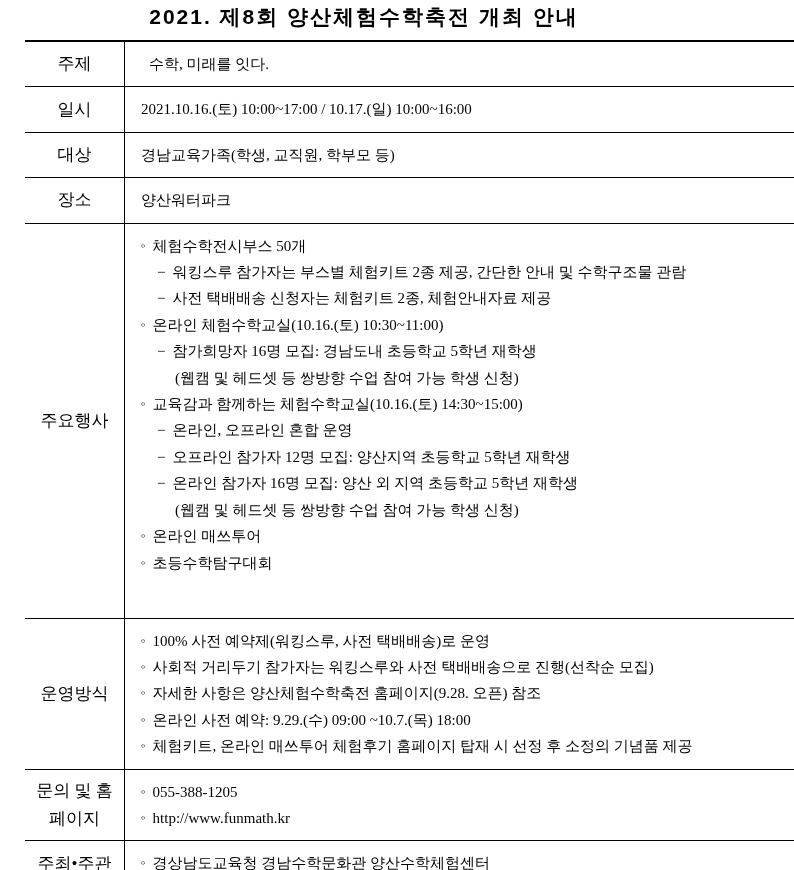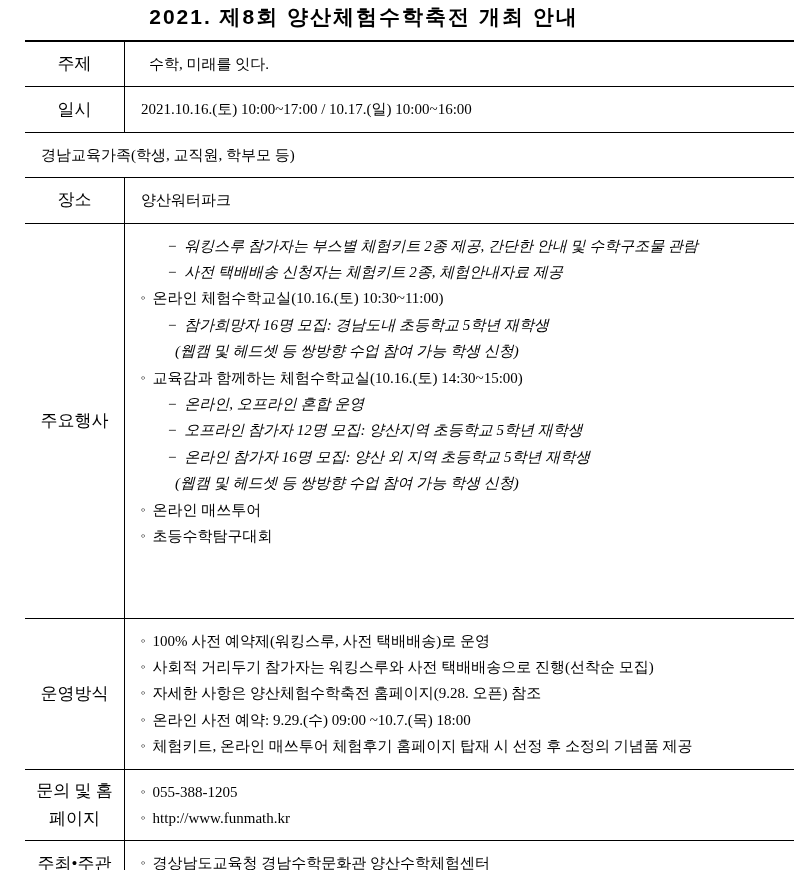--- a/index.html
+++ b/index.html
@@ -44,22 +44,22 @@
     line-height: 1.65;
     padding: 2px 8px;
   }
   .content-cell {
     flex: 1;
     display: flex; flex-direction: column; justify-content: flex-start;
     padding: 9px 8px 9px 16px;
     font-size: 15px;
   }
   .line { line-height: 26.4px; white-space: nowrap; }
-  .line.dash { margin-left: 26px; font-style: italic; }
-  .line.cont { margin-left: 34px; font-style: italic; }
+  .line.dash { margin-left: 16px; }
+  .line.cont { margin-left: 34px; }
   .marker { display: inline-block; margin-right: 7px; }
   .marker.bullet { font-size: 13px; vertical-align: 1px; }
 </style>
 </head>
 <body>
 
 <div class="page">
   <div class="doc-title">2021. 제8회 양산체험수학축전 개최 안내</div>
   <div class="info-table">
       <div class="row">
@@ -68,33 +68,35 @@
           <div class="line">수학, 미래를 잇다.</div>
         </div>
       </div>
       <div class="row">
         <div class="label-cell">일시</div>
         <div class="content-cell">
           <div class="line">2021.10.16.(토) 10:00~17:00 / 10.17.(일) 10:00~16:00</div>
         </div>
       </div>
       <div class="row">
+        <div class="label-cell">대상</div>
         <div class="content-cell">
           <div class="line">경남교육가족(학생, 교직원, 학부모 등)</div>
         </div>
       </div>
       <div class="row">
         <div class="label-cell">장소</div>
         <div class="content-cell">
           <div class="line">양산워터파크</div>
         </div>
       </div>
       <div class="row">
         <div class="label-cell">주요행사</div>
         <div class="content-cell">
+          <div class="line bullet"><span class="marker bullet">◦</span><span>체험수학전시부스 50개</span></div>
           <div class="line dash"><span class="marker dash">−</span><span>워킹스루 참가자는 부스별 체험키트 2종 제공, 간단한 안내 및 수학구조물 관람</span></div>
           <div class="line dash"><span class="marker dash">−</span><span>사전 택배배송 신청자는 체험키트 2종, 체험안내자료 제공</span></div>
           <div class="line bullet"><span class="marker bullet">◦</span><span>온라인 체험수학교실(10.16.(토) 10:30~11:00)</span></div>
           <div class="line dash"><span class="marker dash">−</span><span>참가희망자 16명 모집: 경남도내 초등학교 5학년 재학생</span></div>
           <div class="line cont"><span>(웹캠 및 헤드셋 등 쌍방향 수업 참여 가능 학생 신청)</span></div>
           <div class="line bullet"><span class="marker bullet">◦</span><span>교육감과 함께하는 체험수학교실(10.16.(토) 14:30~15:00)</span></div>
           <div class="line dash"><span class="marker dash">−</span><span>온라인, 오프라인 혼합 운영</span></div>
           <div class="line dash"><span class="marker dash">−</span><span>오프라인 참가자 12명 모집: 양산지역 초등학교 5학년 재학생</span></div>
           <div class="line dash"><span class="marker dash">−</span><span>온라인 참가자 16명 모집: 양산 외 지역 초등학교 5학년 재학생</span></div>
           <div class="line cont"><span>(웹캠 및 헤드셋 등 쌍방향 수업 참여 가능 학생 신청)</span></div>

